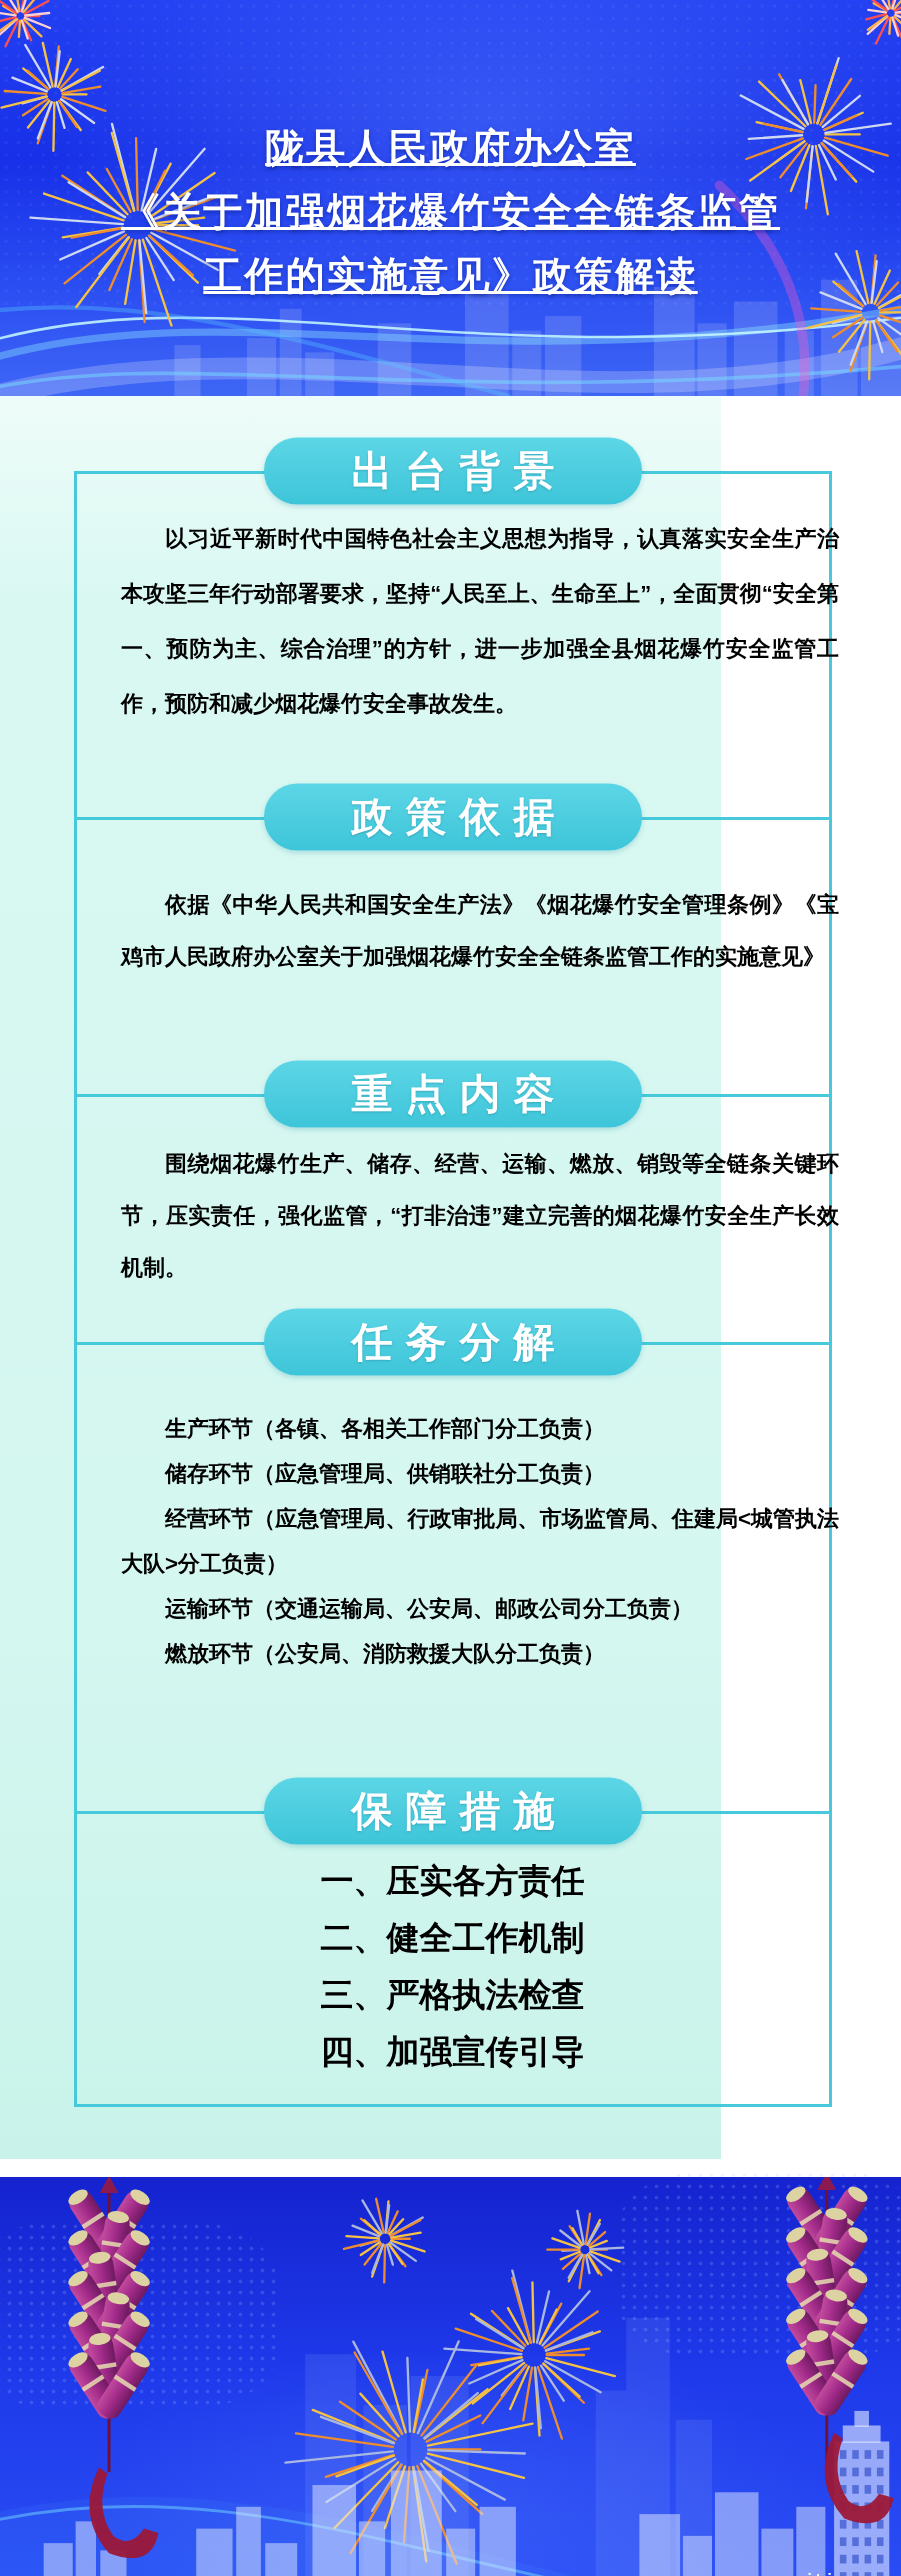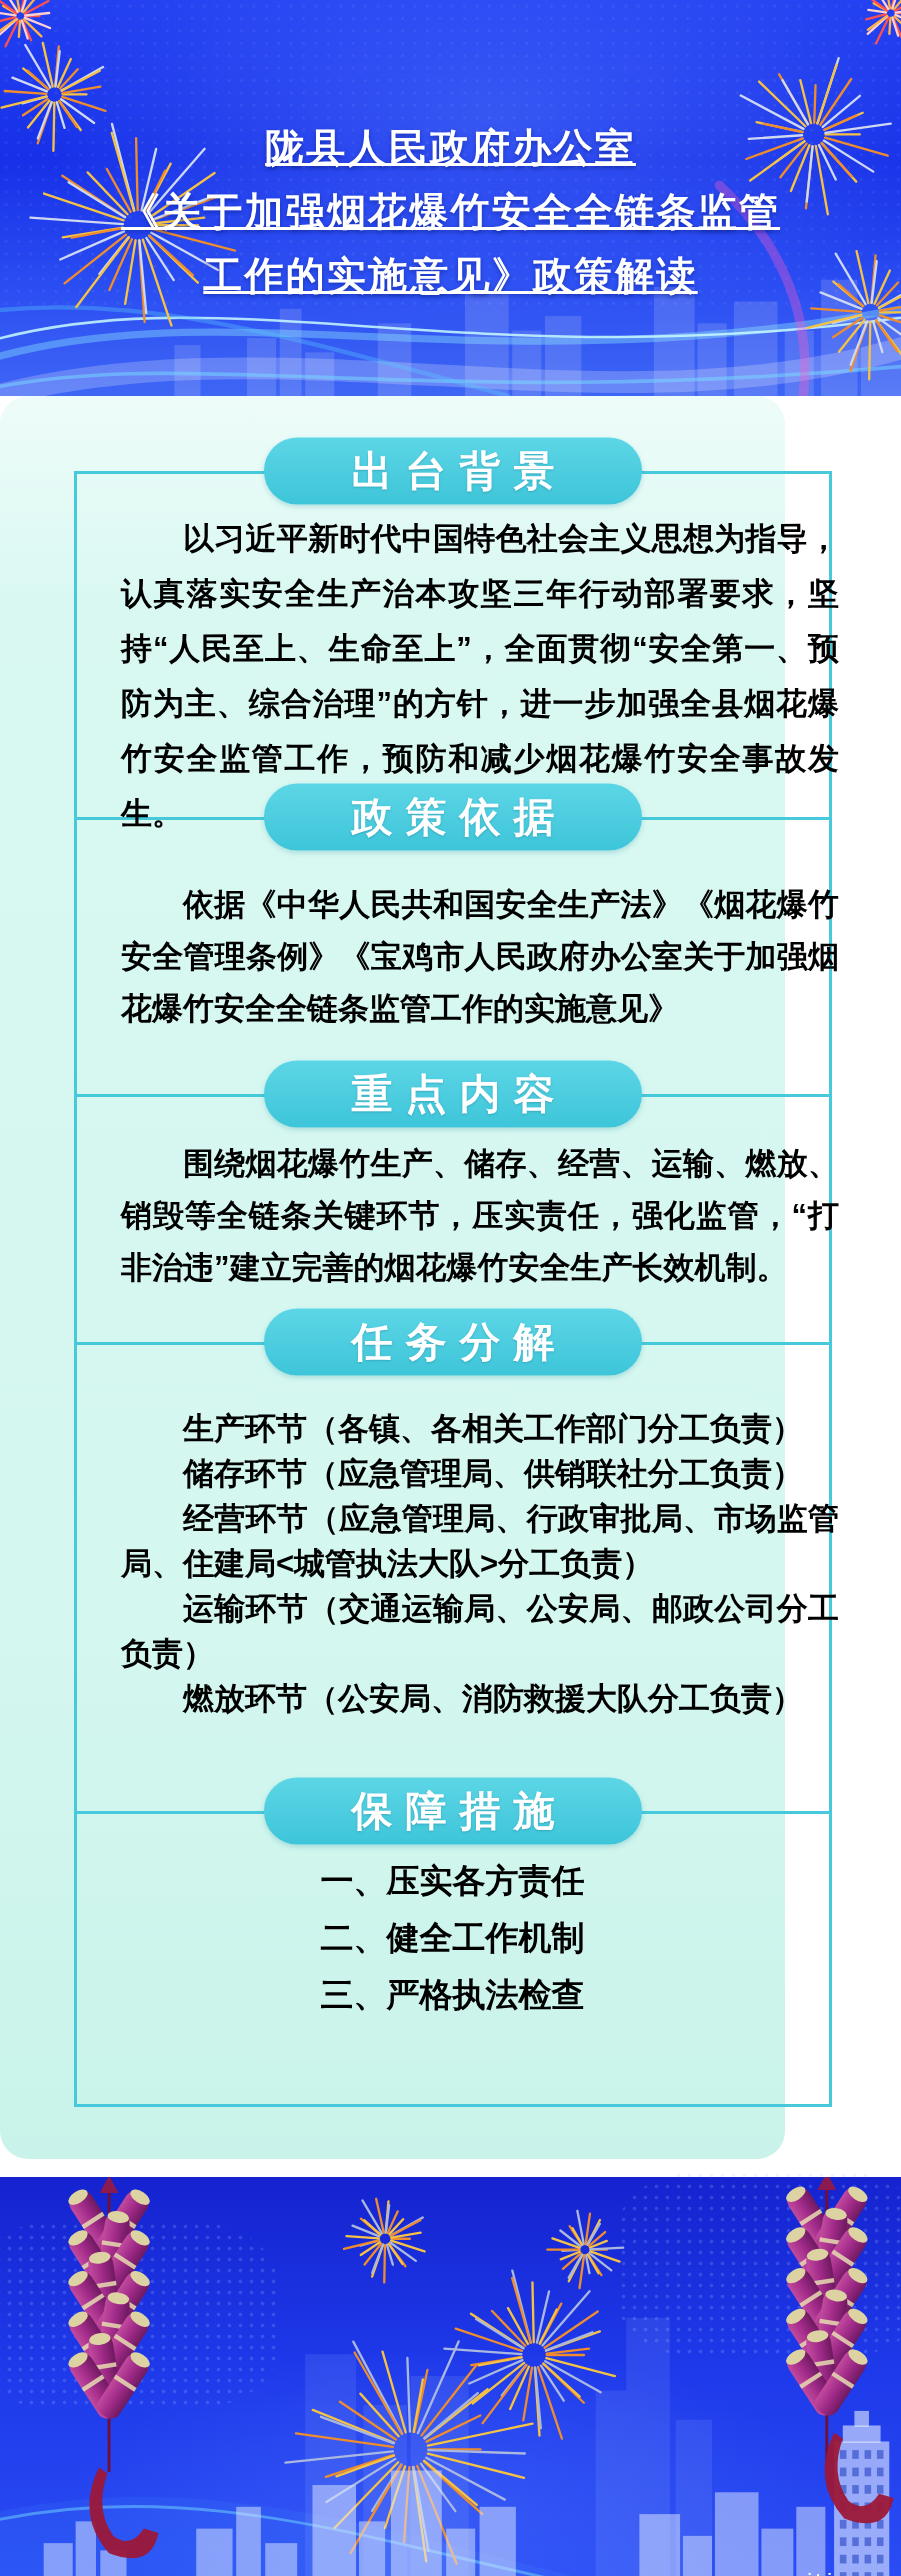--- a/index.html
+++ b/index.html
@@ -13,34 +13,34 @@
       linear-gradient(180deg,#2340f2 0%,#1730e8 40%,#2a4df2 72%,#3e66f5 100%);}
   .header-dots{position:absolute;left:0;top:0;width:901px;height:305px;opacity:.5;
     background-image:radial-gradient(circle,rgba(255,255,255,.13) 1.2px,transparent 1.6px);
     background-size:12.4px 12.4px;}
   .header svg{position:absolute;left:0;top:0;}
   .titles{position:relative;z-index:5;padding-top:116px;text-align:center;color:#fff;text-decoration:underline;}
   .title-line{font-size:39px;line-height:64px;font-weight:bold;letter-spacing:2.2px;
     text-shadow:0 1.5px 4.4px rgba(0,20,120,.45);}
 
   
-  .content{position:absolute;left:0;top:396px;width:785px;height:1763px;
-    background:linear-gradient(180deg,#eefcf9 0%,#d9f8f2 12%,#d4f7f0 70%,#c9f3ea 100%);border-radius:28px;}
+  .content{position:absolute;left:0;top:396px;width:721px;height:1763px;
+    background:linear-gradient(180deg,#eefcf9 0%,#d9f8f2 12%,#d4f7f0 70%,#c9f3ea 100%);}
   .vline,.hline{position:absolute;background:#45c9db;}
   .vline{width:2.9px;top:75px;height:1635px;}
   .vline.left{left:74px;} .vline.right{left:829px;}
   .hline{left:74px;width:758px;height:2.9px;}
   .pill{position:absolute;left:453px;transform:translate(-50%,-50%);width:378px;height:67px;
     background:linear-gradient(180deg,#5cd6e6 0%,#3ec5d9 100%);border-radius:33px;
     display:flex;align-items:center;justify-content:center;z-index:4;
     box-shadow:0 2.2px 5.8px rgba(30,140,160,.25);}
   .pill span{color:#fff;font-size:41px;font-weight:bold;letter-spacing:13px;margin-right:-13px;
     text-shadow:0 1.5px 2.2px rgba(20,110,130,.35);}
   .bodytext{position:absolute;left:121px;width:718px;color:#000;font-weight:bold;
-    font-size:31px;text-align:justify;}
+    font-size:22px;text-align:justify;}
   .bodytext p{margin:0;text-indent:2em;}
   .b1{top:115px;line-height:55px;}
   .b2{top:483px;line-height:52px;}
   .b3{top:742px;line-height:52px;}
   .b4{top:1010px;line-height:45px;}
   .b5{top:1457px;line-height:57px;font-size:33px;text-align:center;left:89px;width:727px;font-family:Liberation Serif, serif;}
   .b5 div{margin:0;}
 
   
   .footer{position:absolute;left:0;top:2159px;width:901px;height:417px;
@@ -293,20 +293,21 @@
       <p>生产环节（各镇、各相关工作部门分工负责）</p>
       <p>储存环节（应急管理局、供销联社分工负责）</p>
       <p>经营环节（应急管理局、行政审批局、市场监管局、住建局&lt;城管执法大队&gt;分工负责）</p>
       <p>运输环节（交通运输局、公安局、邮政公司分工负责）</p>
       <p>燃放环节（公安局、消防救援大队分工负责）</p>
     </div>
     <div class="bodytext b5">
       <div>一、压实各方责任</div>
       <div>二、健全工作机制</div>
       <div>三、严格执法检查</div>
+      <div>四、加强宣传引导</div>
     </div>
   </div>
 
   <div class="footer">
     <div class="footer-dots fd-l"></div>
     <div class="footer-dots fd-r"></div>
     <svg id="footer-art" width="901" height="417" viewBox="0 0 1240 574">
         <defs>
           <linearGradient id="crk" x1="0" y1="0" x2="1" y2="0">
             <stop offset="0" stop-color="#c24a9e"></stop>

